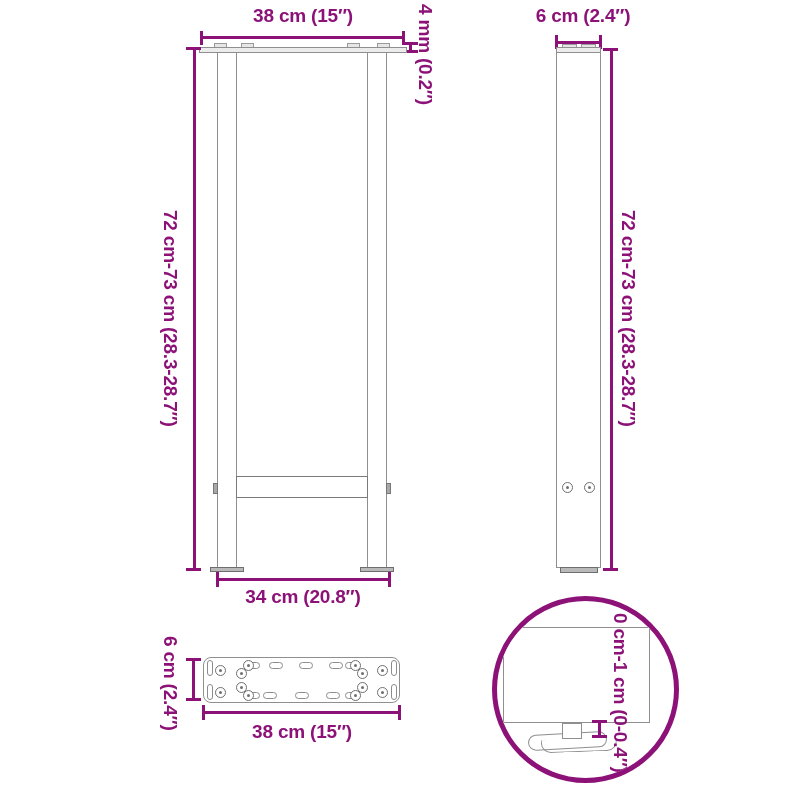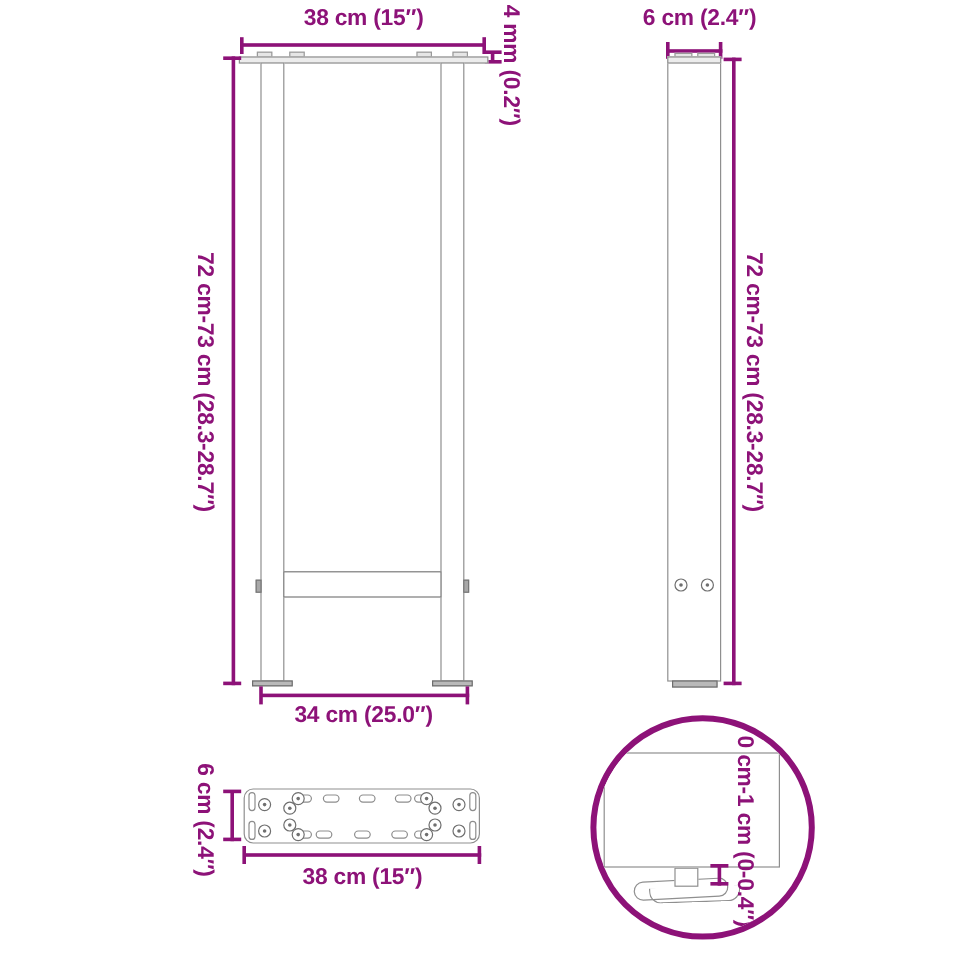--- a/index.html
+++ b/index.html
@@ -62,21 +62,21 @@
     <div class="shape darkg" style="left:360px;top:567px;width:34px;height:5px;"></div>
 
     <div class="dim" style="left:193px;top:47px;width:3px;height:524px;"></div>
     <div class="dim" style="left:186px;top:47px;width:15px;height:3px;"></div>
     <div class="dim" style="left:186px;top:568px;width:15px;height:3px;"></div>
     <div class="lbl v" style="left:159px;top:210px;">72 cm-73 cm (28.3-28.7″)</div>
 
     <div class="dim" style="left:217px;top:578px;width:174px;height:3px;"></div>
     <div class="dim" style="left:216px;top:572px;width:3px;height:15px;"></div>
     <div class="dim" style="left:388px;top:572px;width:3px;height:15px;"></div>
-    <div class="lbl c" style="left:183px;top:586px;width:240px;">34 cm (25.0″)</div>
+    <div class="lbl c" style="left:183px;top:586px;width:240px;">34 cm (20.8″)</div>
   </div>
 
   <div>
     <div class="lbl c" style="left:498px;top:5px;width:170px;">6 cm (2.4″)</div>
     <div class="dim" style="left:556px;top:41px;width:46px;height:3px;"></div>
     <div class="dim" style="left:555px;top:35px;width:3px;height:14px;"></div>
     <div class="dim" style="left:599px;top:35px;width:3px;height:14px;"></div>
 
     <div class="tab" style="left:562px;top:44px;width:15px;height:4px;"></div>
     <div class="tab" style="left:581px;top:44px;width:15px;height:4px;"></div>

